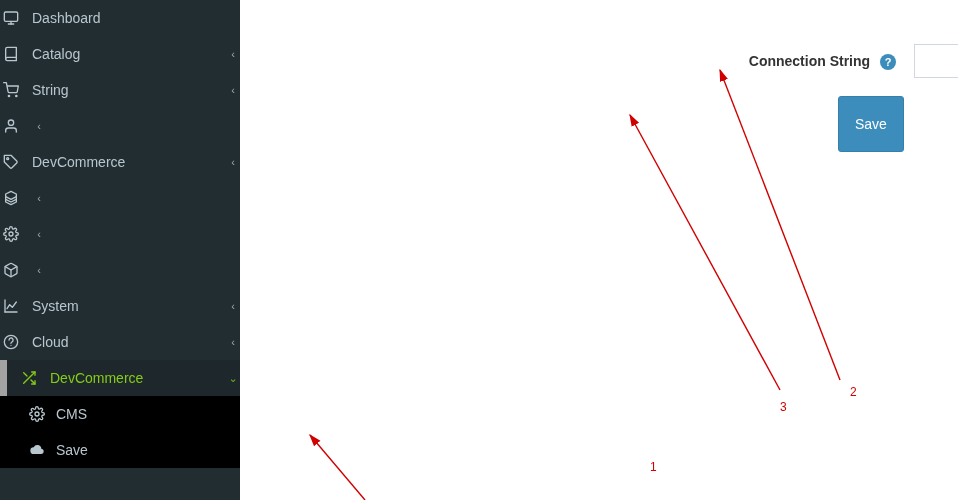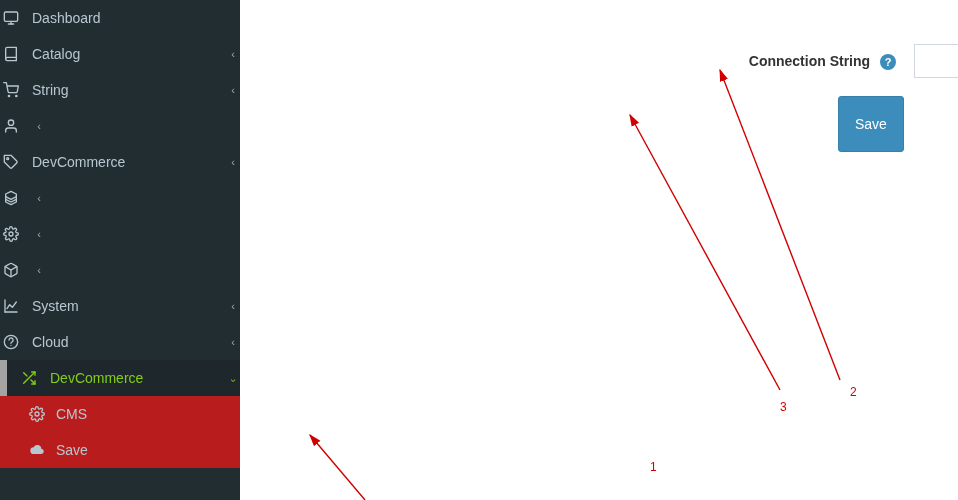--- a/index.html
+++ b/index.html
@@ -35,21 +35,21 @@
     display: inline-flex;
     justify-content: center;
     align-items: center;
     margin-right: 10px;
     font-size: 15px;
   }
   .nav-item .label { flex: 1; }
   .nav-item .caret { font-size: 11px; opacity: .8; width: 14px; text-align: center; }
   .sub .nav-item {
     padding-left: 26px;
-    background: #b91c1c;
+    background: #000000;
     font-size: 14px;
   }
   .sub .nav-item .icon { margin-right: 8px; }
 
   
   .main {
     flex: 1;
     position: relative;
     padding: 30px 0 0 0;
     background: #fff;

